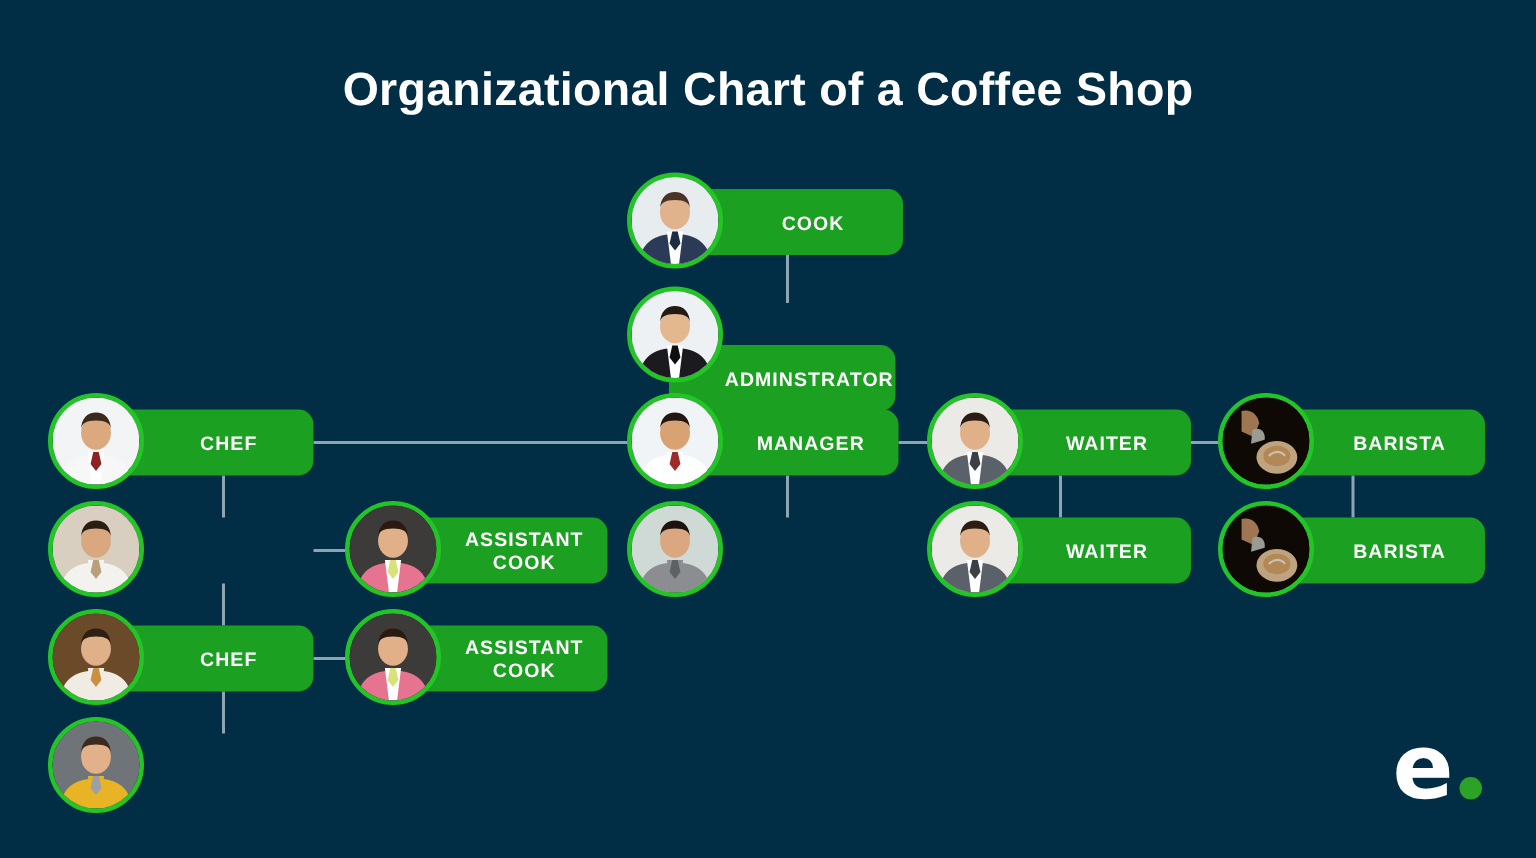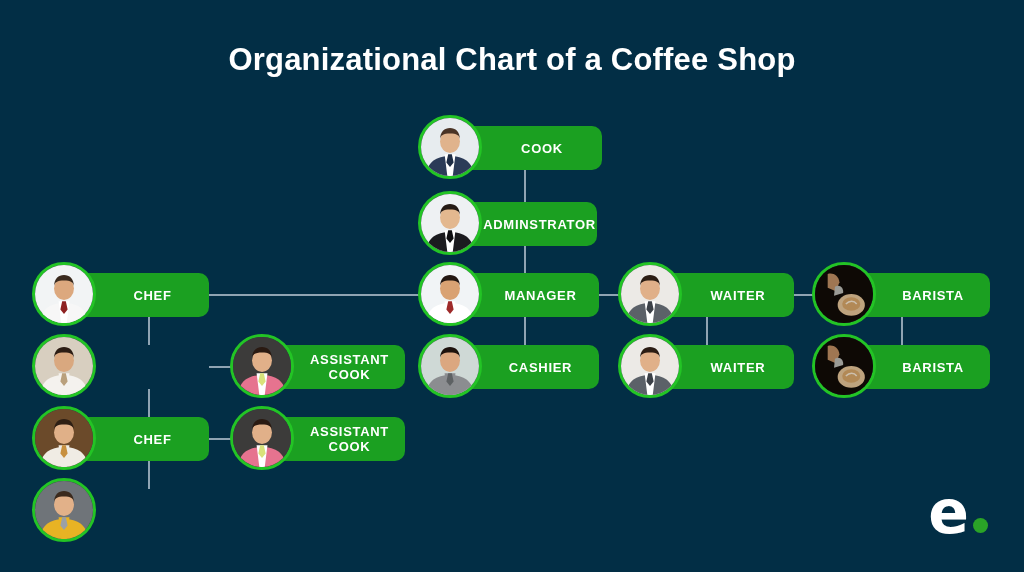--- a/index.html
+++ b/index.html
@@ -164,21 +164,21 @@
             <rect width="64" height="64" fill="#e7ecef"></rect>
             <path d="M6 64c0-15 11-22 26-22s26 7 26 22z" fill="#2b3b57"></path>
             <path d="M26 40h12l-3 24h-6z" fill="#ffffff"></path>
             <path d="M30 40h4l2 9-4 5-4-5z" fill="#1d2c44"></path>
             <ellipse cx="32" cy="26" rx="11" ry="12.5" fill="#e0b38c"></ellipse>
             <path d="M21 24c0-9 5-13 11-13s11 4 11 13c0-5-4-7-11-7s-11 2-11 7z" fill="#4a3426"></path>
           </svg>
         </div>
       </div>
       <div class="node" style="left: 418px; top: 202px; width: 179px;">
-        <div class="node-box" style="width: 151px;">
+        <div class="node-box" style="width: 151px; margin-top: 28px;">
           <div class="node-label">ADMINSTRATOR</div>
         </div>
         <div class="avatar">
           <svg viewBox="0 0 64 64" preserveAspectRatio="xMidYMid slice">
             <rect width="64" height="64" fill="#eef1f3"></rect>
             <path d="M6 64c0-15 11-22 26-22s26 7 26 22z" fill="#1b1b1f"></path>
             <path d="M26 40h12l-3 24h-6z" fill="#ffffff"></path>
             <path d="M30 40h4l2 9-4 5-4-5z" fill="#0e0e11"></path>
             <ellipse cx="32" cy="26" rx="11" ry="12.5" fill="#e3b88f"></ellipse>
             <path d="M21 24c0-9 5-13 11-13s11 4 11 13c0-5-4-7-11-7s-11 2-11 7z" fill="#241a14"></path>
@@ -194,23 +194,20 @@
             <rect width="64" height="64" fill="#f1f4f6"></rect>
             <path d="M6 64c0-15 11-22 26-22s26 7 26 22z" fill="#ffffff"></path>
             <path d="M26 40h12l-3 24h-6z" fill="#ffffff"></path>
             <path d="M30 40h4l2 9-4 5-4-5z" fill="#9e2a2a"></path>
             <ellipse cx="32" cy="26" rx="11" ry="12.5" fill="#d9a273"></ellipse>
             <path d="M21 24c0-9 5-13 11-13s11 4 11 13c0-5-4-7-11-7s-11 2-11 7z" fill="#231712"></path>
           </svg>
         </div>
       </div>
       <div class="node" style="left: 418px; top: 345px; width: 181px;">
-        <div class="node-box" style="width: 153px;">
-          <div class="node-label">CASHIER</div>
-        </div>
         <div class="avatar">
           <svg viewBox="0 0 64 64" preserveAspectRatio="xMidYMid slice">
             <rect width="64" height="64" fill="#cfd9d6"></rect>
             <path d="M6 64c0-15 11-22 26-22s26 7 26 22z" fill="#8b8d90"></path>
             <path d="M26 40h12l-3 24h-6z" fill="#8b8d90"></path>
             <path d="M30 40h4l2 9-4 5-4-5z" fill="#5d6163"></path>
             <ellipse cx="32" cy="26" rx="11" ry="12.5" fill="#dba780"></ellipse>
             <path d="M21 24c0-9 5-13 11-13s11 4 11 13c0-5-4-7-11-7s-11 2-11 7z" fill="#1d120d"></path>
           </svg>
         </div>

